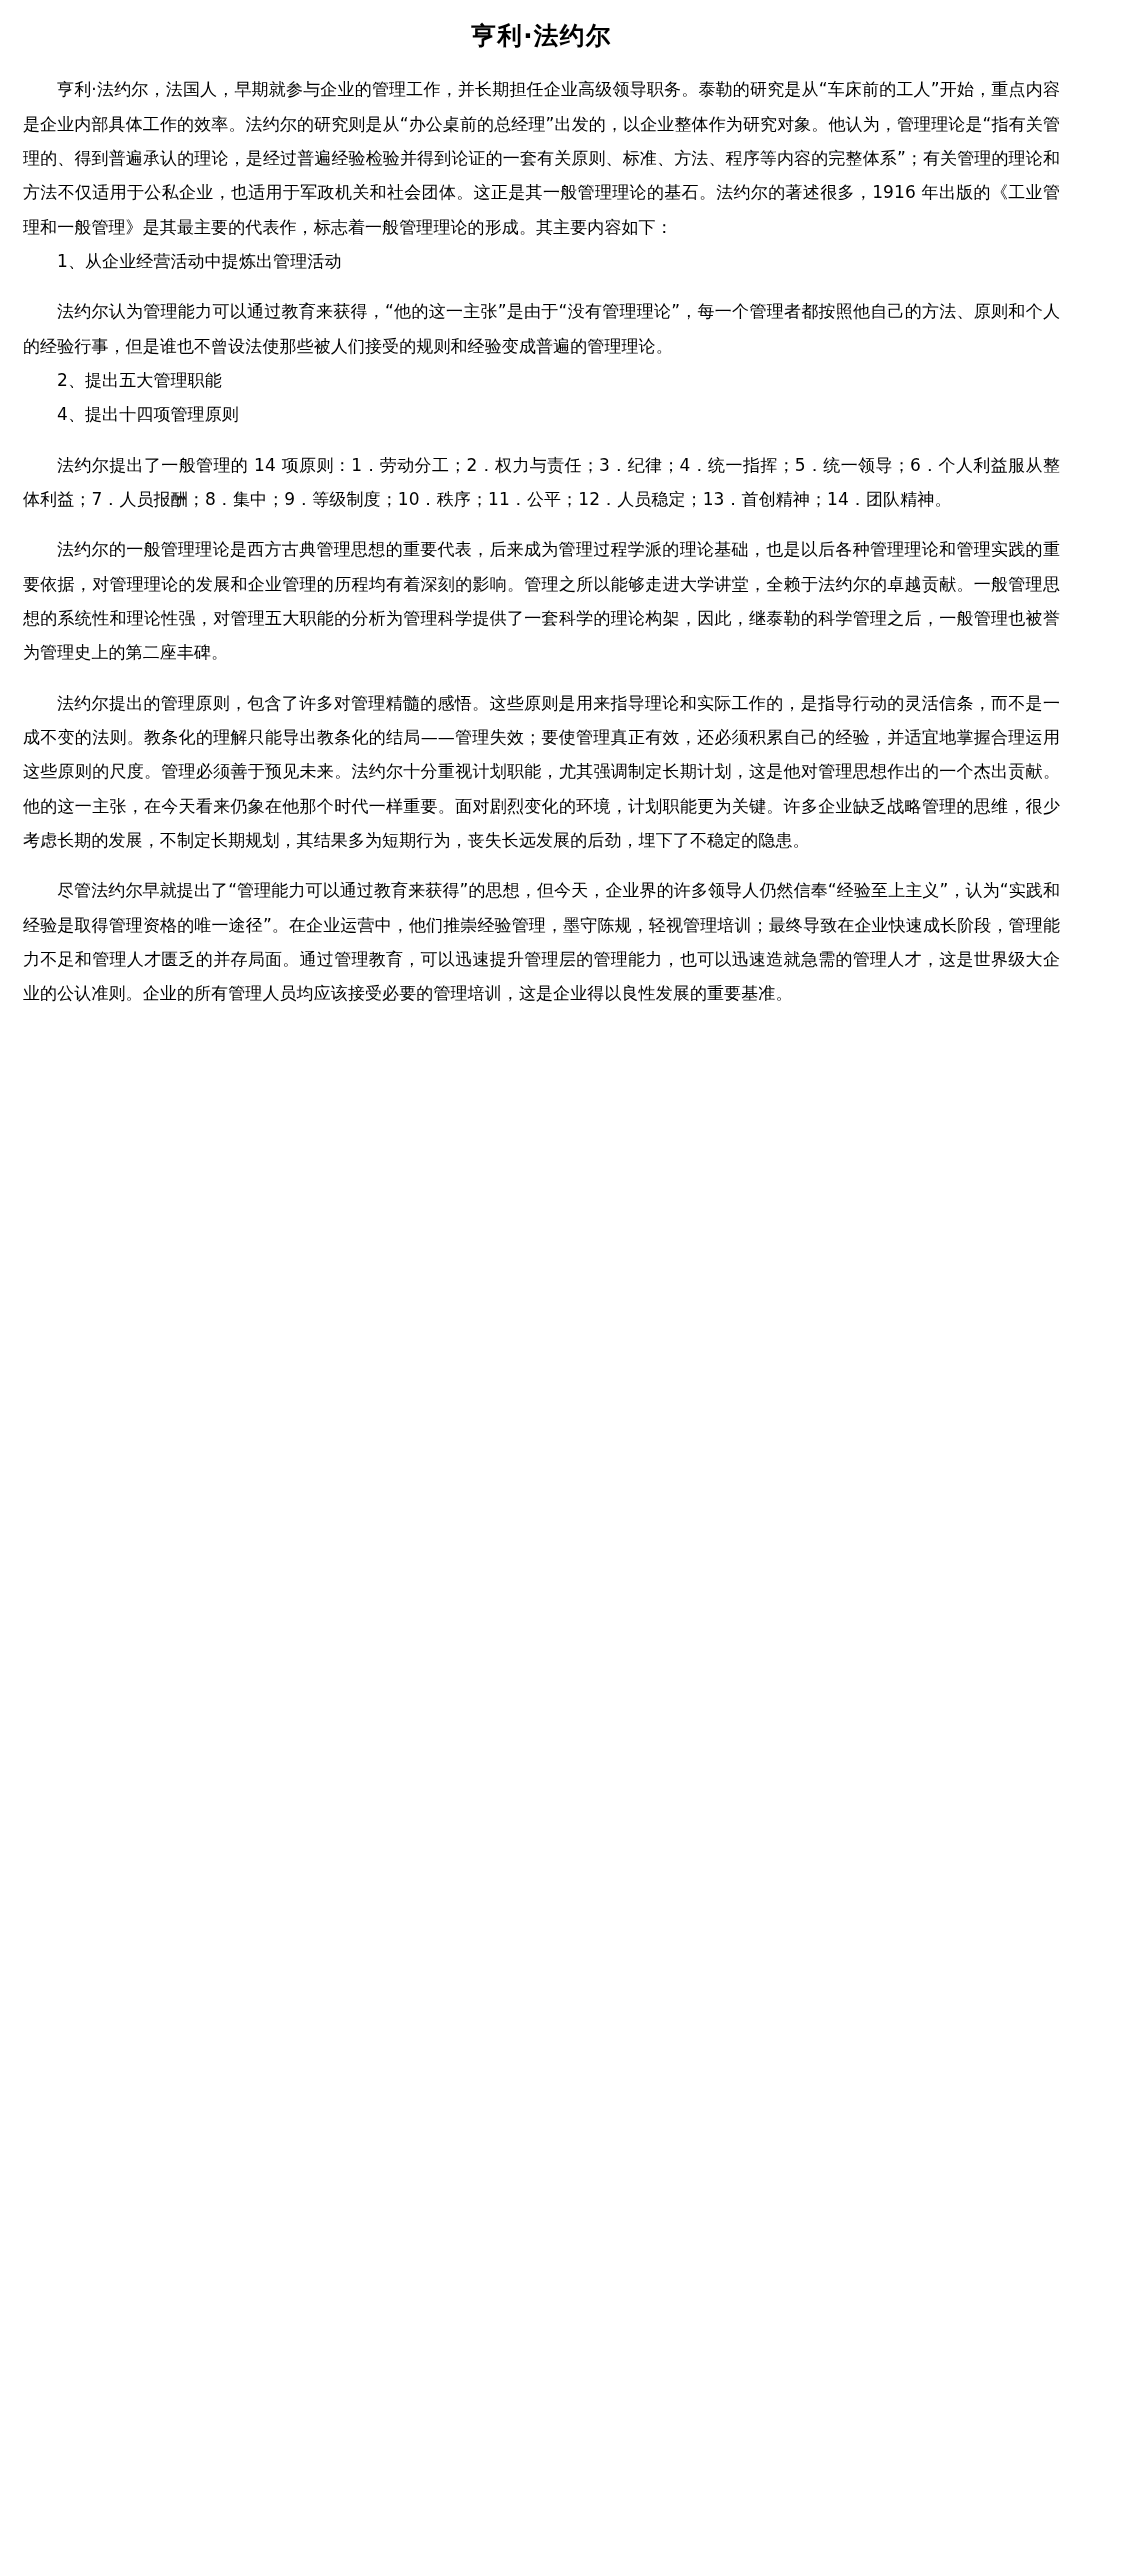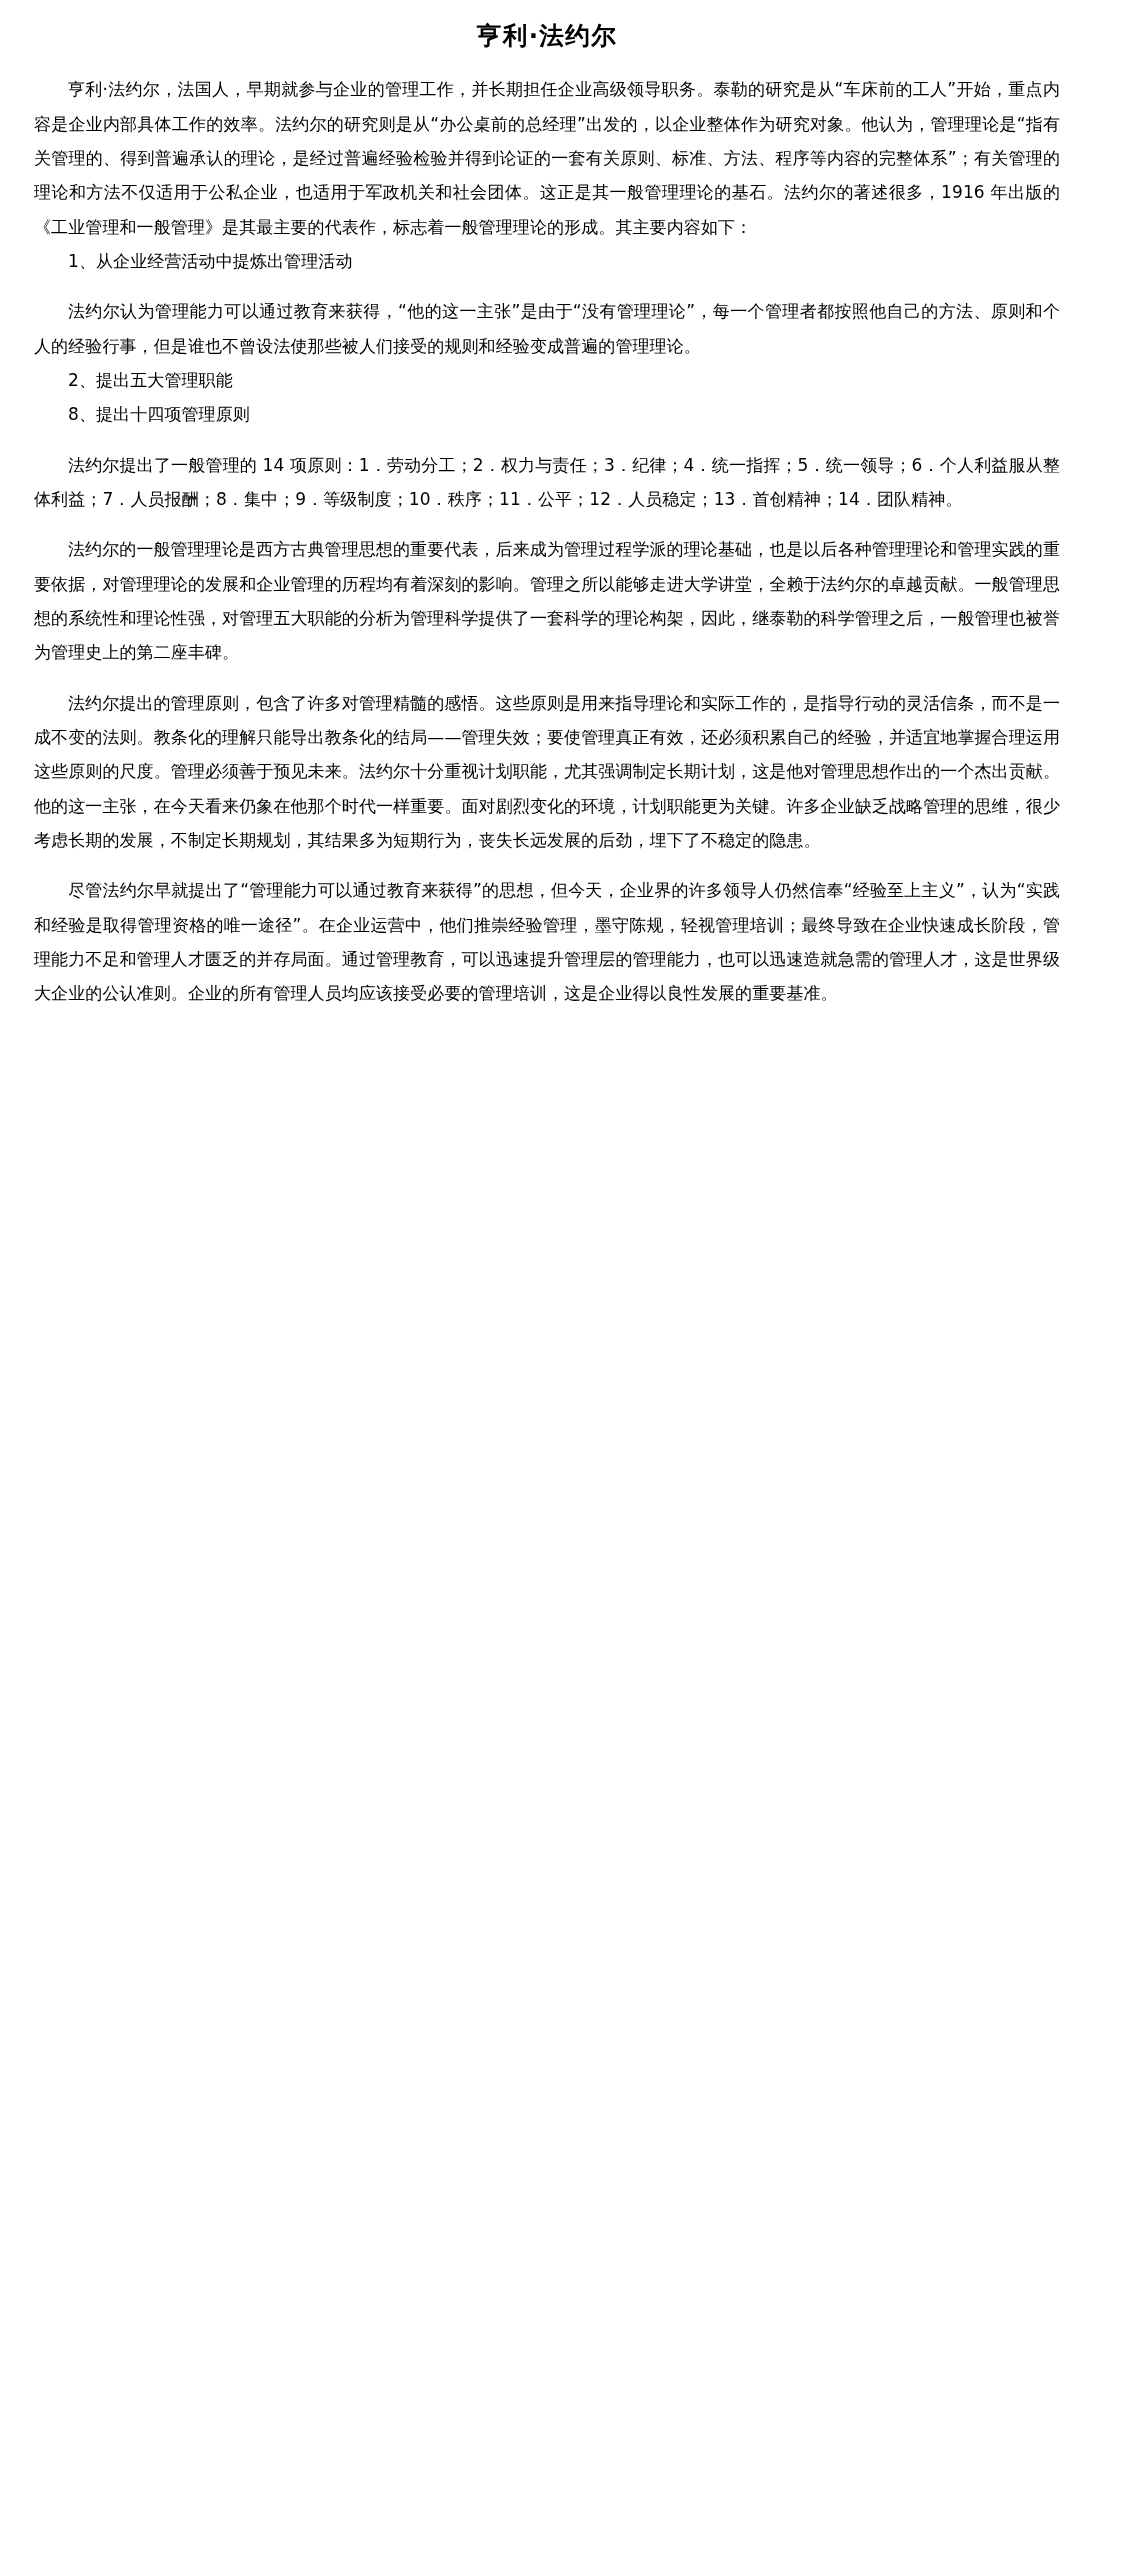--- a/index.html
+++ b/index.html
@@ -9,21 +9,21 @@
   }
   body {
     width: 1149px;
     min-height: 2576px;
     font-family: "DejaVu Sans", "Liberation Sans", sans-serif;
     color: #000000;
   }
   .page {
     width: 1112px;
     box-sizing: border-box;
-    padding: 19px 52px 29px 34px;
+    padding: 19px 52px 29px 23px;
   }
   .doc-title {
     text-align: center;
     font-size: 24.6px;
     font-weight: bold;
     letter-spacing: 1.4px;
     margin: 0 0 19px 0;
     line-height: 1.4;
   }
   p.body-text {
@@ -57,21 +57,21 @@
   <p class="list-item">1、从企业经营活动中提炼出管理活动</p>
 
 
 
   <p class="body-text">法约尔认为管理能力可以通过教育来获得，“他的这一主张”是由于“没有管理理论”，每一个管理者都按照他自己的方法、原则和个人的经验行事，但是谁也不曾设法使那些被人们接受的规则和经验变成普遍的管理理论。</p>
 
   <p class="list-item">2、提出五大管理职能</p>
 
 
 
-  <p class="list-item">8、提出十四项管理原则</p>
+  <p class="list-item">4、提出十四项管理原则</p>
 
   <p class="body-text">法约尔提出了一般管理的 14 项原则：1．劳动分工；2．权力与责任；3．纪律；4．统一指挥；5．统一领导；6．个人利益服从整体利益；7．人员报酬；8．集中；9．等级制度；10．秩序；11．公平；12．人员稳定；13．首创精神；14．团队精神。</p>
 
   <p class="body-text">法约尔的一般管理理论是西方古典管理思想的重要代表，后来成为管理过程学派的理论基础，也是以后各种管理理论和管理实践的重要依据，对管理理论的发展和企业管理的历程均有着深刻的影响。管理之所以能够走进大学讲堂，全赖于法约尔的卓越贡献。一般管理思想的系统性和理论性强，对管理五大职能的分析为管理科学提供了一套科学的理论构架，因此，继泰勒的科学管理之后，一般管理也被誉为管理史上的第二座丰碑。</p>
 
   <p class="body-text">法约尔提出的管理原则，包含了许多对管理精髓的感悟。这些原则是用来指导理论和实际工作的，是指导行动的灵活信条，而不是一成不变的法则。教条化的理解只能导出教条化的结局——管理失效；要使管理真正有效，还必须积累自己的经验，并适宜地掌握合理运用这些原则的尺度。管理必须善于预见未来。法约尔十分重视计划职能，尤其强调制定长期计划，这是他对管理思想作出的一个杰出贡献。他的这一主张，在今天看来仍象在他那个时代一样重要。面对剧烈变化的环境，计划职能更为关键。许多企业缺乏战略管理的思维，很少考虑长期的发展，不制定长期规划，其结果多为短期行为，丧失长远发展的后劲，埋下了不稳定的隐患。</p>
 
   <p class="body-text">尽管法约尔早就提出了“管理能力可以通过教育来获得”的思想，但今天，企业界的许多领导人仍然信奉“经验至上主义”，认为“实践和经验是取得管理资格的唯一途径”。在企业运营中，他们推崇经验管理，墨守陈规，轻视管理培训；最终导致在企业快速成长阶段，管理能力不足和管理人才匮乏的并存局面。通过管理教育，可以迅速提升管理层的管理能力，也可以迅速造就急需的管理人才，这是世界级大企业的公认准则。企业的所有管理人员均应该接受必要的管理培训，这是企业得以良性发展的重要基准。</p>
 
 </div>

